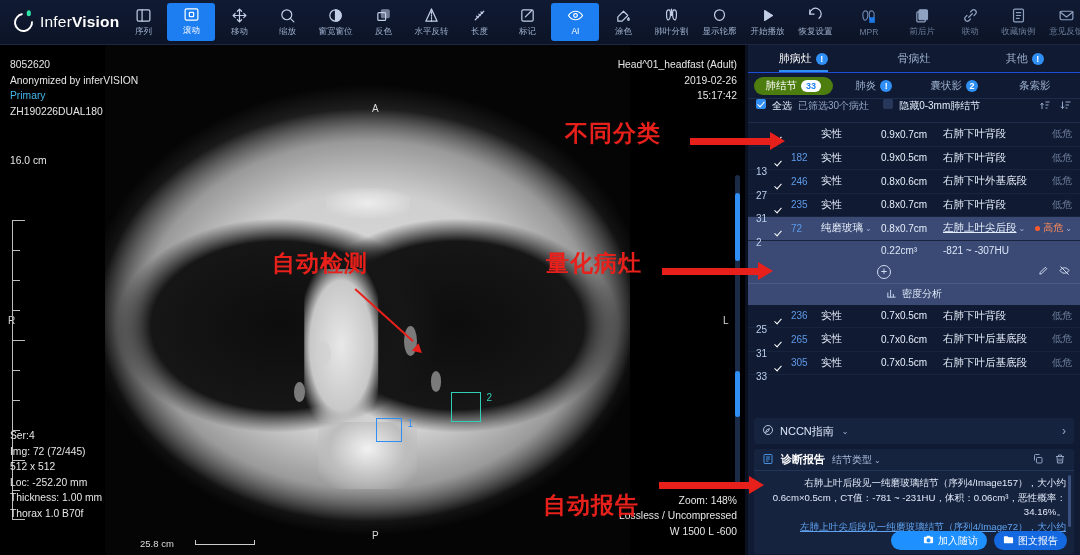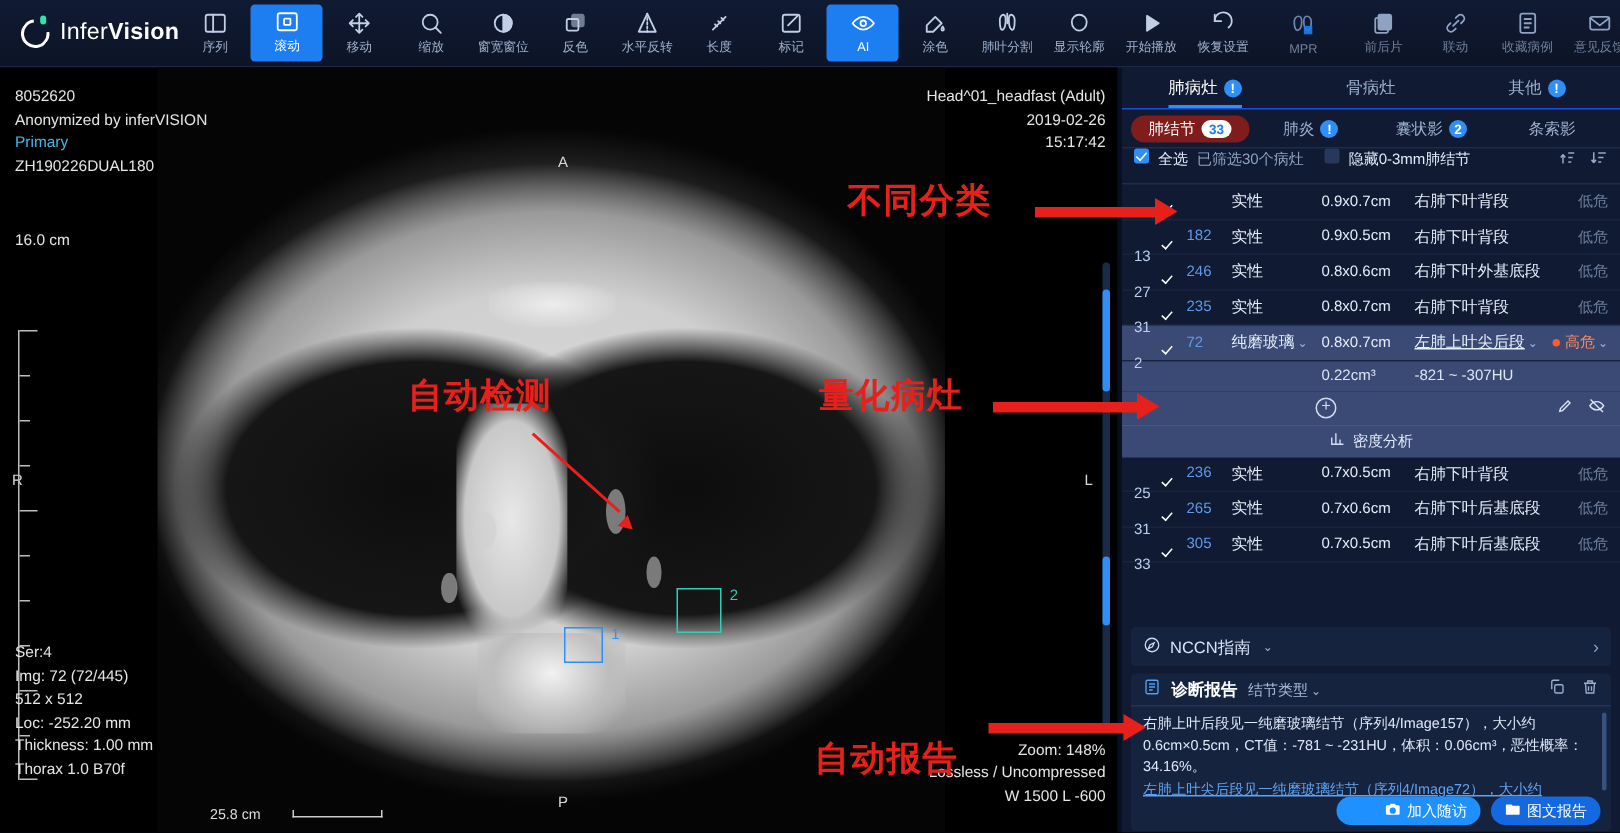--- a/index.html
+++ b/index.html
@@ -108,21 +108,21 @@
   .tabs-main .t.on { color: #fff; }
   .tabs-main .t.on::after { content: ""; position: absolute; bottom: 0; left: 28%; width: 44%;
      height: 2px; background: #2f8ff5; }
   .bdot { display: inline-flex; width: 12px; height: 12px; border-radius: 50%; background: #2f8ff5;
      color: #fff; font-size: 9px; align-items: center; justify-content: center; font-weight: 700; }
 
   .tabs-sub { display: flex; align-items: center; height: 26px; padding: 0 6px; gap: 2px;
      border-bottom: 1px solid #1d2c4b; }
   .tabs-sub .s { flex: 1; display: flex; align-items: center; justify-content: center; gap: 4px;
      font-size: 10.5px; color: #9db0ce; height: 18px; cursor: pointer; }
-  .tabs-sub .s.on { background: #7f1d1d; color: #fff; border-radius: 9px; }
+  .tabs-sub .s.on { background: #4d7c0f; color: #fff; border-radius: 9px; }
   .pill { background: #fff; color: #1d7ef2; border-radius: 8px; font-size: 9px; font-weight: 700;
      padding: 0 5px; line-height: 12px; }
 
   .filterbar { display: flex; align-items: flex-start; height: 24px; padding: 0 8px; gap: 6px;
      border-bottom: 1px solid #1d2c4b; font-size: 10px; }
   .ck { width: 10px; height: 10px; border-radius: 2px; background: #2f8ff5; position: relative; flex: none; }
   .ck::after { content: ""; position: absolute; left: 3px; top: 1px; width: 3px; height: 6px;
      border: solid #fff; border-width: 0 1.4px 1.4px 0; transform: rotate(42deg); }
   .ck.off { background: #27385c; }
   .ck.off::after { display: none; }
@@ -164,21 +164,21 @@
      background: #16233f; border-radius: 3px; gap: 6px; font-size: 11px; color: #dbe6f8; cursor: pointer; }
   .nccn .arrow { margin-left: auto; color: #8ea4c6; font-size: 12px; }
 
   .report { margin: 5px 6px 0; background: #16233f; border-radius: 3px; height: 105px; position: relative; }
   .rephead { display: flex; align-items: center; height: 22px; padding: 0 8px; gap: 7px;
      border-bottom: 1px solid #22345a; }
   .rephead .rt { font-size: 11px; color: #fff; font-weight: 700; }
   .rephead .rs { font-size: 10px; color: #a9bbd8; cursor: pointer; }
   .rephead .ri { margin-left: auto; display: flex; gap: 10px; color: #9db0ce; }
   .repbody { padding: 5px 8px 0; font-size: 9.6px; line-height: 14.5px; color: #e0e9f8;
-     height: 62px; overflow: hidden; }
+     height: 62px; overflow: hidden; text-align: right; }
   .repbody .blue { color: #5fa3f0; text-decoration: underline; }
   .repscroll { position: absolute; right: 3px; top: 26px; width: 3px; height: 52px;
      background: #3a5180; border-radius: 2px; }
   .repbtns { position: absolute; right: 7px; bottom: 4px; display: flex; gap: 7px; }
   .rbtn { display: flex; align-items: center; gap: 4px; height: 19px; padding: 0 9px;
      border-radius: 10px; color: #fff; font-size: 10px; cursor: pointer; }
   .rbtn.b1 { background: #1e90ff; padding-left: 32px; }
   .rbtn.b2 { background: #1569e0; }
 
   

